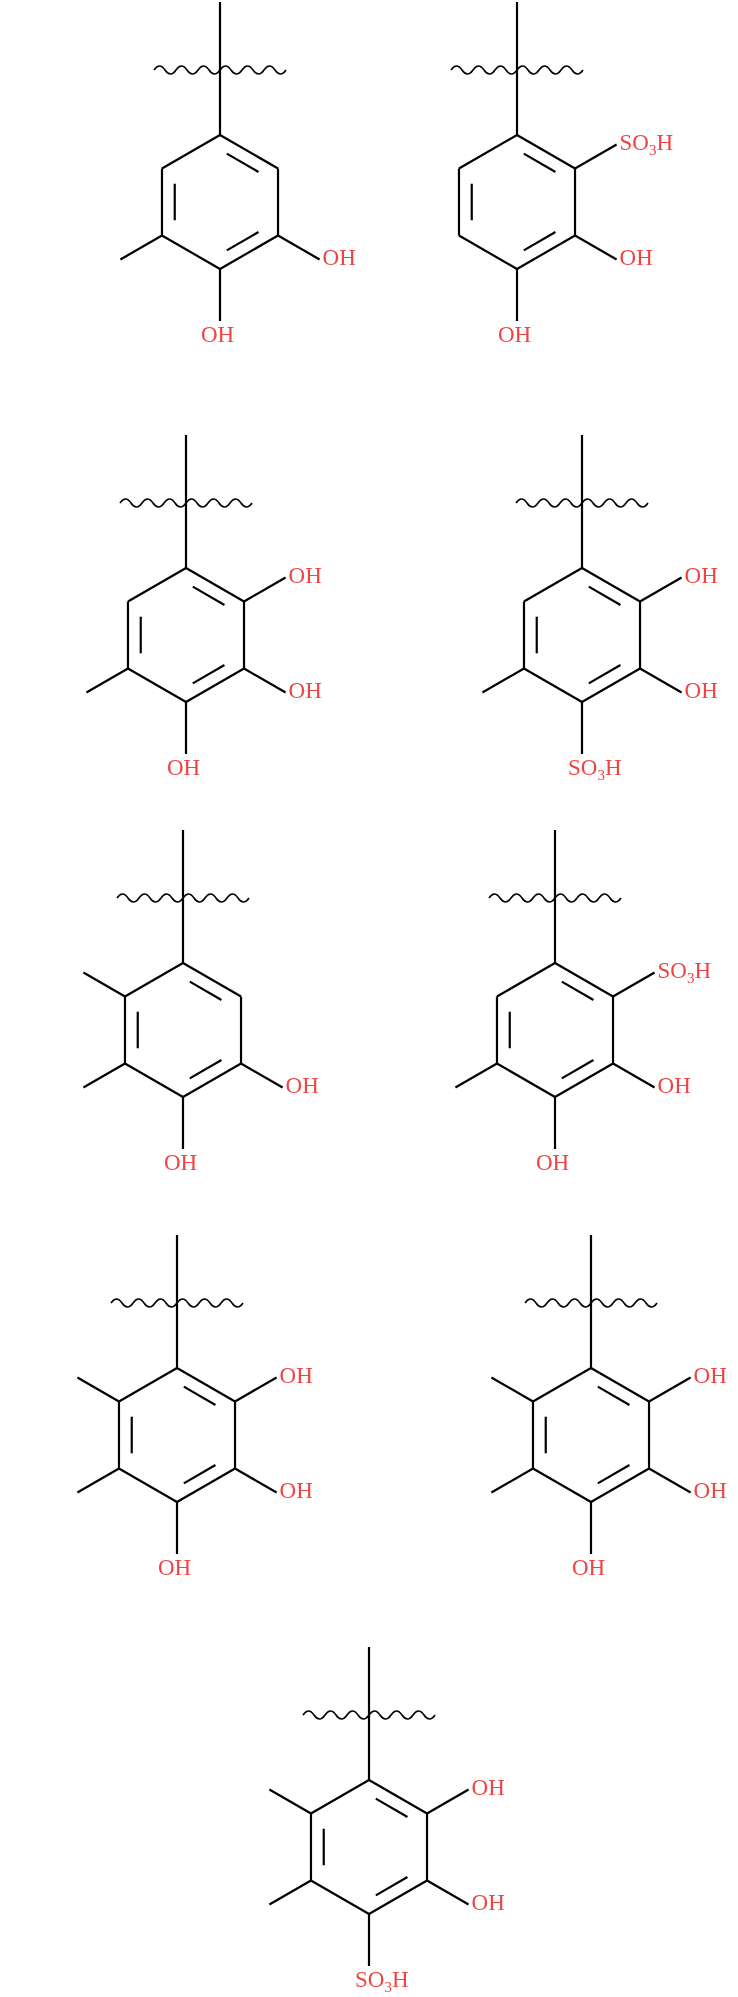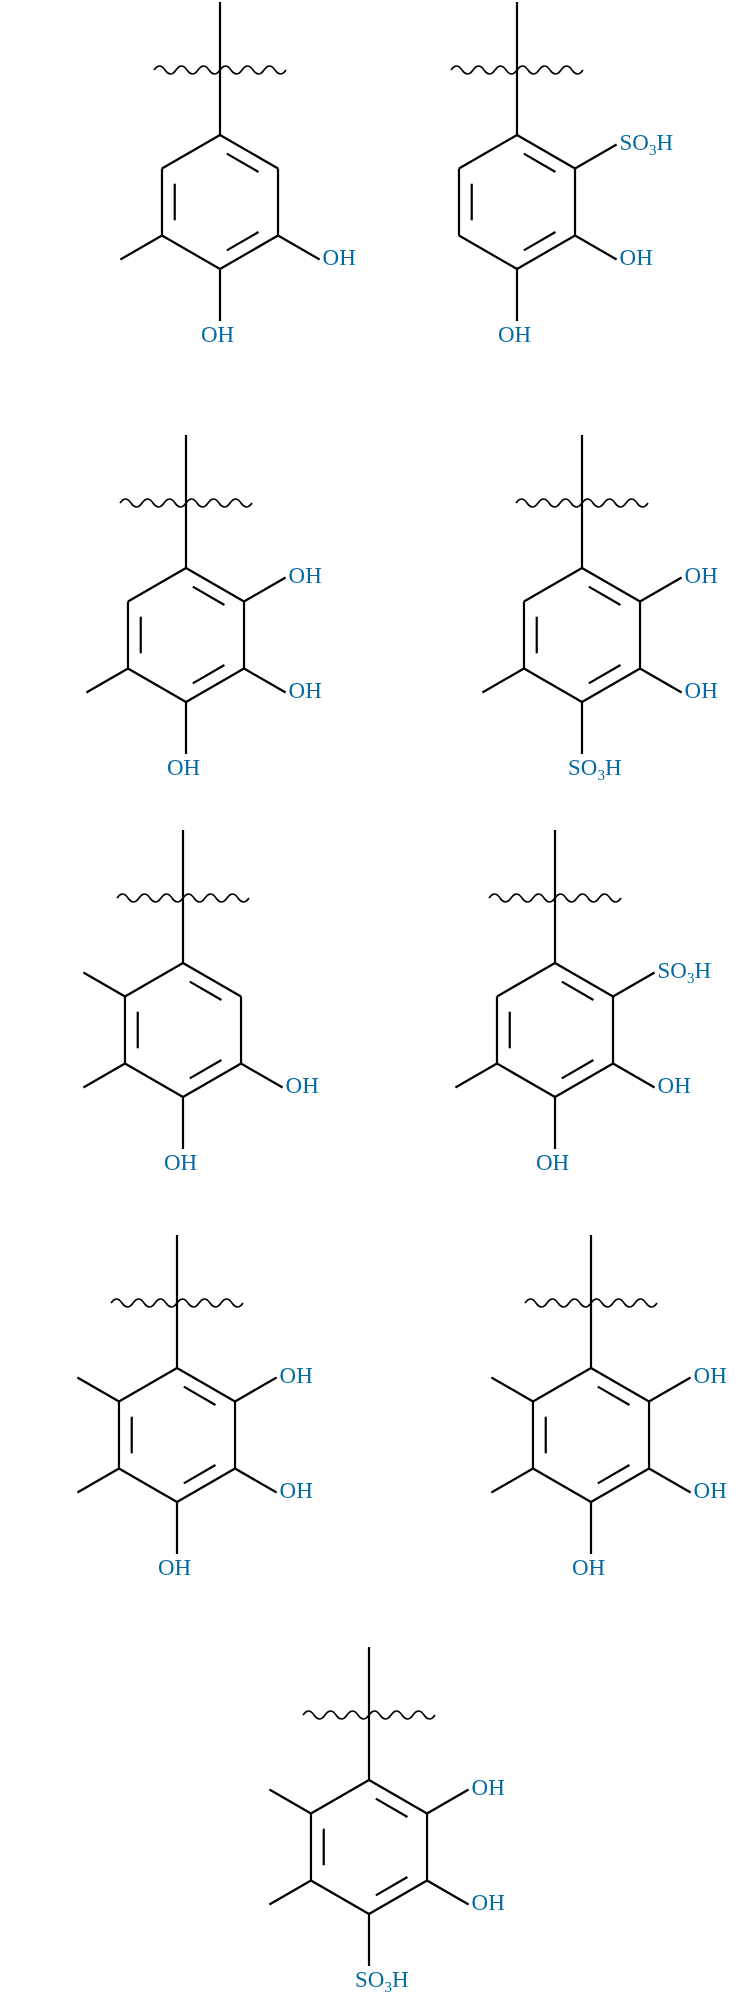--- a/index.html
+++ b/index.html
@@ -4,21 +4,21 @@
 <style>
   html, body { margin: 0; padding: 0; background: #ffffff; }
   body { width: 738px; height: 1997px; position: relative; overflow: hidden; }
   #canvas { position: absolute; left: 0; top: 0; width: 738px; height: 1997px; }
   .bond { stroke: #000; stroke-width: 2.2; fill: none; stroke-linecap: butt; }
   .wavy { stroke: #000; stroke-width: 1.6; fill: none; }
   .label {
     position: absolute;
     font-family: "Liberation Serif", "DejaVu Serif", serif;
     font-size: 23px;
-    color: #0369a1;
+    color: #ef4444;
     line-height: 1;
     white-space: nowrap;
   }
   .label sub { font-size: 15px; vertical-align: -5px; line-height: 0; }
 </style>
 </head>
 <body>
 
 <div id="canvas">
     <div style="position: absolute; left: 0px; top: 0px;">

